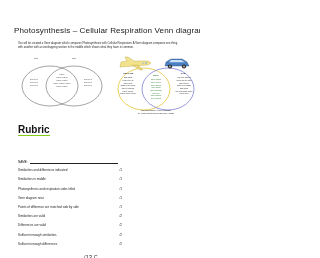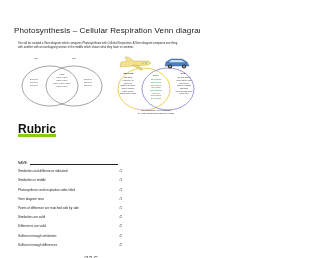--- a/index.html
+++ b/index.html
@@ -80,25 +80,25 @@
     width: 92px;
     text-align: center;
     font-size: 2.3px;
     line-height: 3.1px;
     color: #333333;
   }
 
   
   .rubric-head {
     margin: 5px 0 18px 4px;
-    font-size: 12px;
+    font-size: 10px;
     font-weight: bold;
     color: #111111;
     display: inline-block;
-    border-bottom: 3px solid #84cc16;
+    border-bottom: 1px solid #84cc16;
     padding-bottom: 0px;
     line-height: 10px;
   }
 
   .name-row {
     margin: 6px 0 0 4px;
     display: flex;
     align-items: flex-end;
     width: 100px;
   }

